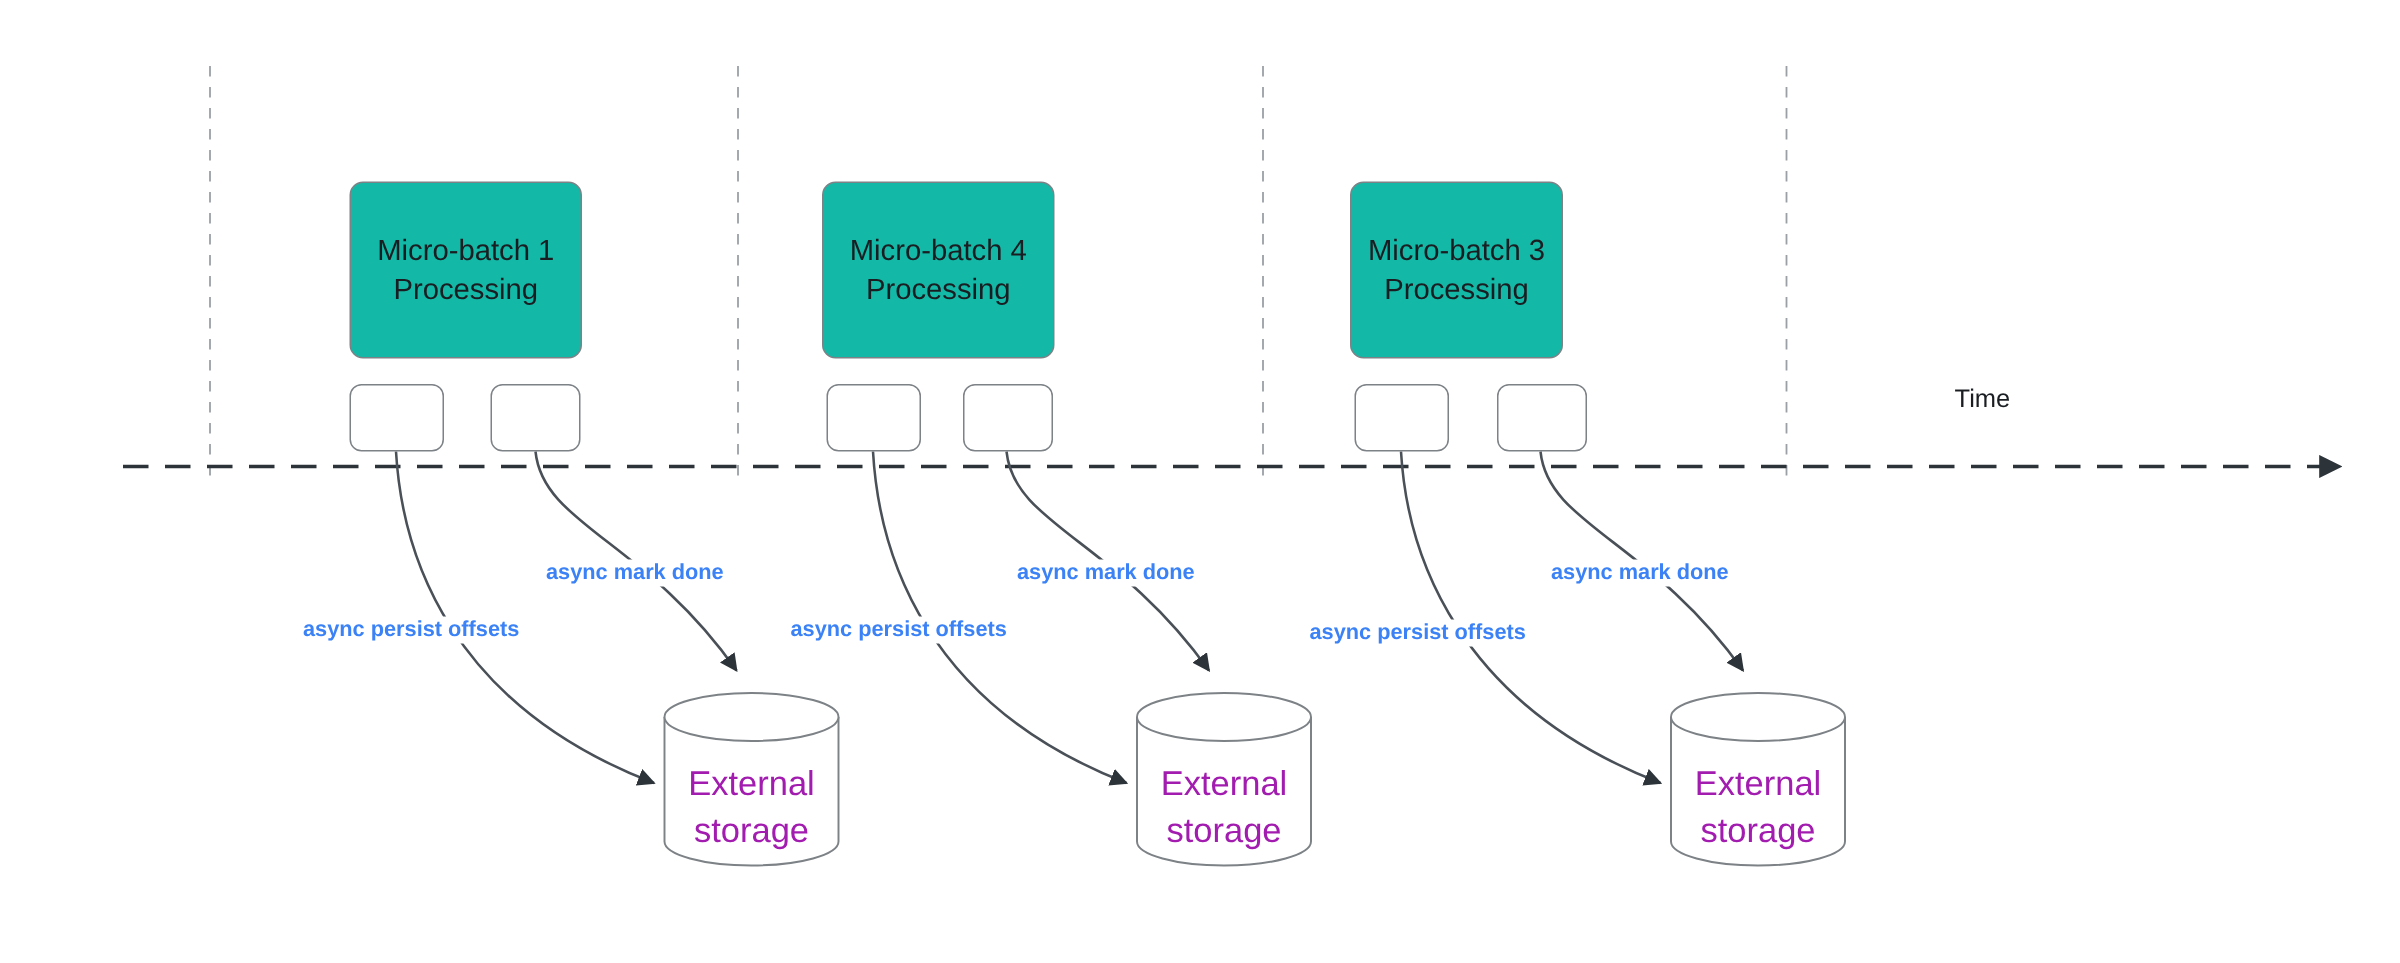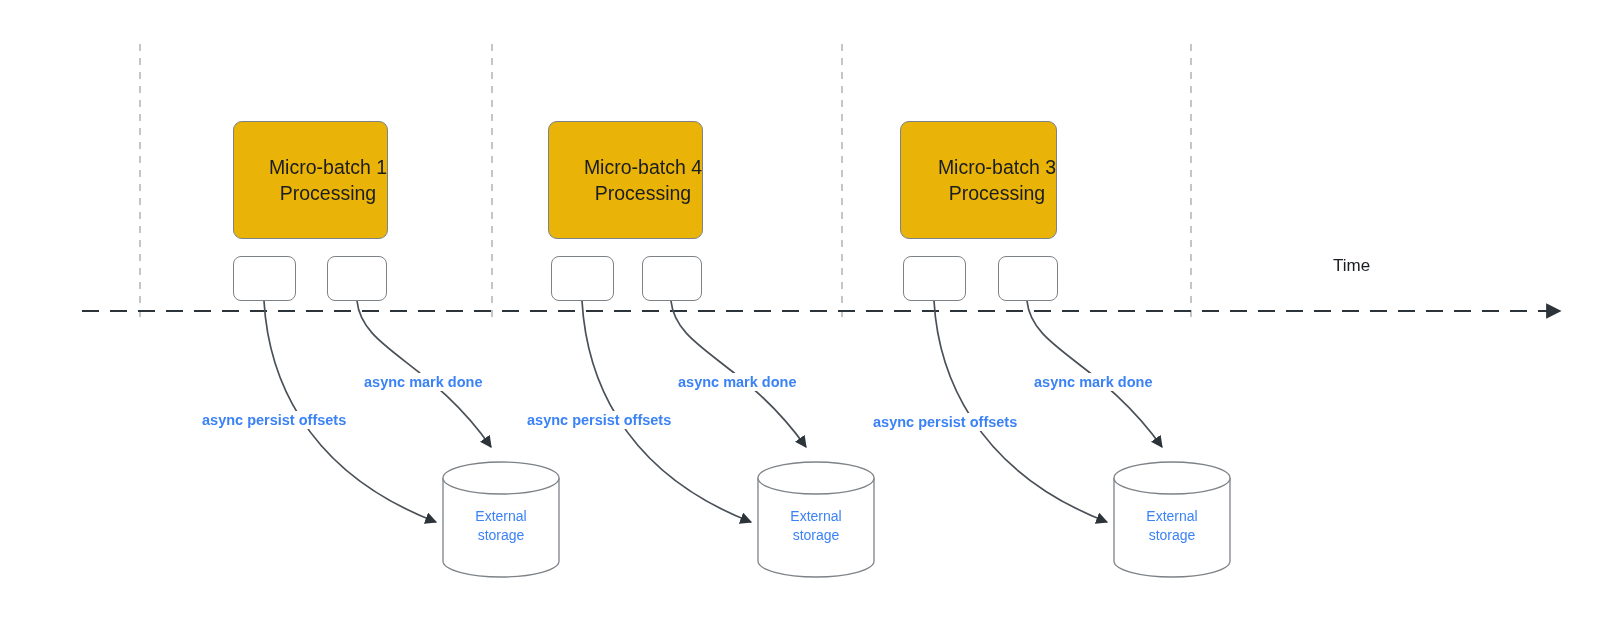--- a/index.html
+++ b/index.html
@@ -1,32 +1,32 @@
 <!DOCTYPE html>
 <html><head>
 <meta charset="utf-8">
 <style>
   html,body{margin:0;padding:0;background:#ffffff;}
   body{width:1600px;height:642px;font-family:"Liberation Sans",sans-serif;overflow:hidden;}
   #stage{position:relative;width:1600px;height:642px;background:#ffffff;}
   #wires{position:absolute;left:0;top:0;width:1600px;height:642px;}
 
   .node-box{
-    position:absolute;background:#eab308;border:1px solid #7d8287;border-radius:9px;
-    display:flex;align-items:center;justify-content:flex-end;text-align:center;
+    position:absolute;background:#14b8a6;border:1px solid #7d8287;border-radius:9px;
+    display:flex;align-items:center;justify-content:center;text-align:center;
     color:#1a1d21;font-size:19.5px;line-height:1.34;box-sizing:border-box;
   }
   .mini-box{
     position:absolute;background:#ffffff;border:1px solid #7d8287;border-radius:8px;
     box-sizing:border-box;
   }
   .cyl{position:absolute;}
   .cyl-label{
-    position:absolute;left:0;width:100%;text-align:center;color:#3b82f6;
-    font-size:14px;line-height:1.34;
+    position:absolute;left:0;width:100%;text-align:center;color:#a21caf;
+    font-size:23px;line-height:1.34;
   }
   .edge-label{
     position:absolute;color:#3b82f6;font-size:14.5px;font-weight:bold;
     white-space:nowrap;background:#ffffff;padding:1px 3px;
   }
   .time-label{
     position:absolute;color:#1a1d21;font-size:17px;white-space:nowrap;
   }
 </style>
 </head>
@@ -105,21 +105,21 @@
     </svg>
     <div class="cyl-label" style="top:46px;">
       <span>External</span><br>
       <span>storage</span>
     </div>
   </div>
 
   <div class="edge-label" style="left:524px;top:411px;">async persist offsets</div>
   <div class="edge-label" style="left:675px;top:373px;">async mark done</div>
 
-  <div class="node-box" style="left:900px;top:121px;width:157px;height:118px;">
+  <div class="node-box" style="left:900px;top:121px;width:142px;height:118px;">
     <span>
       <span>Micro-batch 3</span><br>
       <span>Processing</span>
     </span>
   </div>
   <div class="mini-box" style="left:903px;top:256px;width:63px;height:45px;"></div>
   <div class="mini-box" style="left:998px;top:256px;width:60px;height:45px;"></div>
 
   <div class="cyl" style="left:1113px;top:461px;width:118px;height:117px;">
     <svg viewBox="0 0 118 117" width="118" height="117">
@@ -128,15 +128,15 @@
     </svg>
     <div class="cyl-label" style="top:46px;">
       <span>External</span><br>
       <span>storage</span>
     </div>
   </div>
 
   <div class="edge-label" style="left:870px;top:413px;">async persist offsets</div>
   <div class="edge-label" style="left:1031px;top:373px;">async mark done</div>
 
-  <div class="time-label" style="left:1333px;top:256px;">Time</div>
+  <div class="time-label" style="left:1303px;top:256px;">Time</div>
 
 </div>
 
 </body></html>

